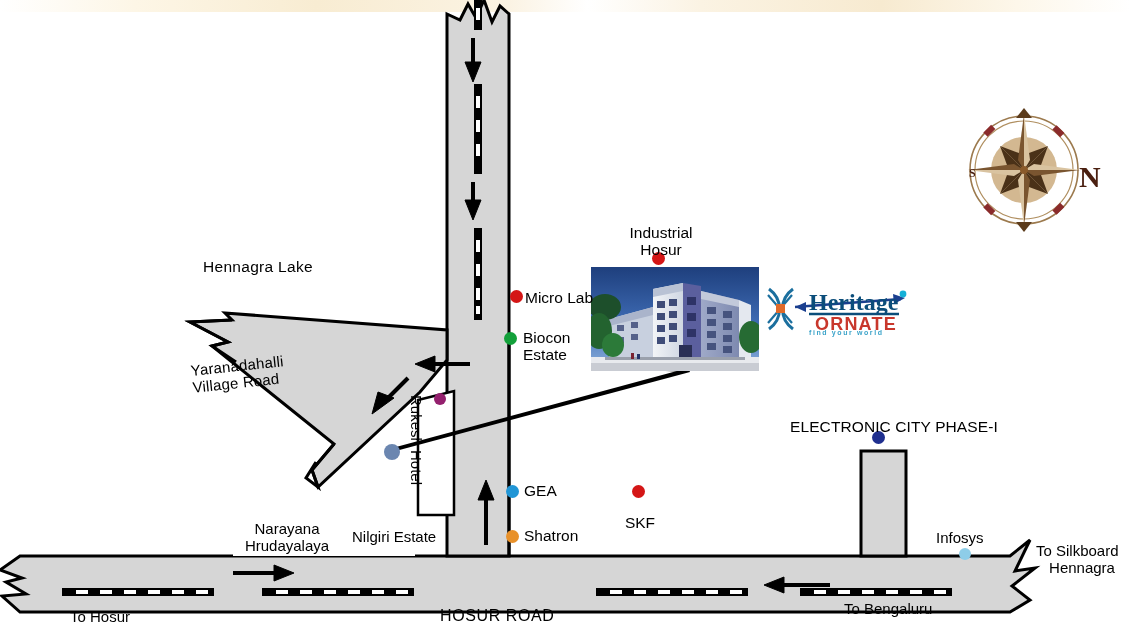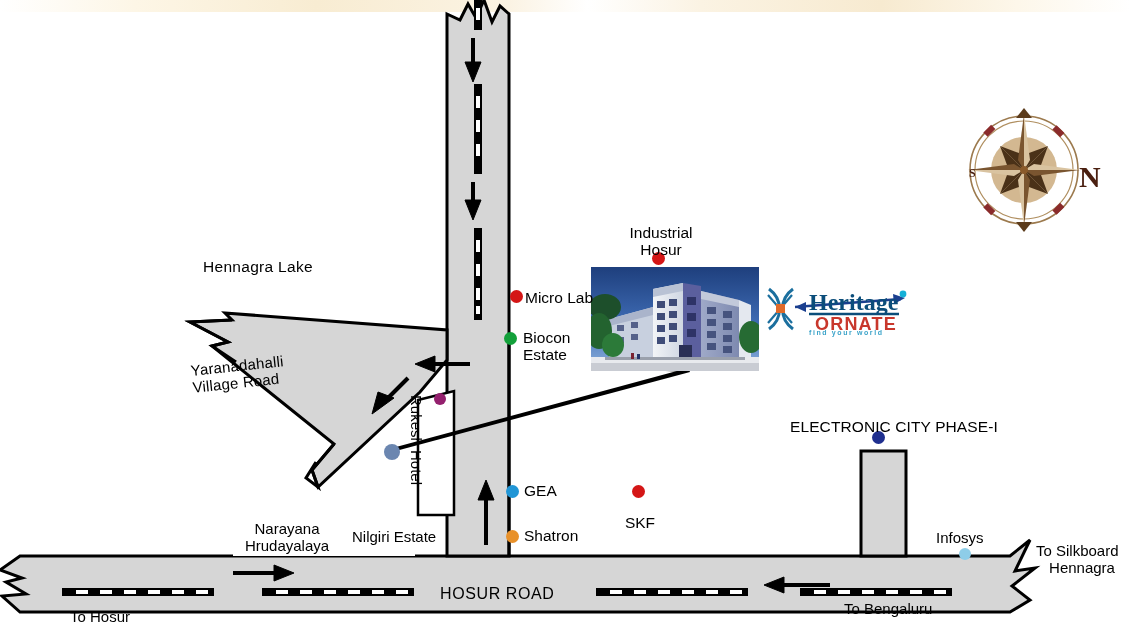--- a/index.html
+++ b/index.html
@@ -23,21 +23,21 @@
   #lbl-micro-lab{left:525px;top:289px;font-size:15.5px;}
   #lbl-biocon{left:523px;top:329px;font-size:15.5px;}
   #lbl-industrial-estate{left:596px;top:224px;width:130px;font-size:15.5px;text-align:center;}
   #lbl-ec-phase1{left:790px;top:418px;font-size:15.5px;letter-spacing:.1px;}
   #lbl-gea{left:524px;top:482px;font-size:15.5px;}
   #lbl-shatron{left:524px;top:527px;font-size:15.5px;}
   #lbl-skf{left:604px;top:505px;width:72px;font-size:15.5px;text-align:center;margin-top:9px;}
   #lbl-infosys{left:936px;top:530px;font-size:15px;}
   #lbl-narayana{left:237px;top:521px;width:100px;font-size:15px;text-align:center;}
   #lbl-nilgiri{left:352px;top:529px;font-size:15px;}
-  #lbl-hosur-road{left:440px;top:585px;font-size:16px;letter-spacing:.6px;}
+  #lbl-hosur-road{left:440px;top:607px;font-size:16px;letter-spacing:.6px;}
   #lbl-to-hosur{left:70px;top:601px;font-size:15px;margin-top:8px;}
   #lbl-to-bengaluru{left:844px;top:601px;font-size:15px;}
   #lbl-to-silkboard{left:1036px;top:543px;width:92px;font-size:15px;text-align:left;}
   #lbl-compass-n{left:1079px;top:160px;font-size:30px;font-family:"Liberation Serif","DejaVu Serif",serif;color:#4a1f10;font-weight:700;}
   #lbl-compass-s{left:969px;top:167px;font-size:12px;font-family:"Liberation Serif","DejaVu Serif",serif;color:#4a1f10;font-weight:700;}
 
   
   #lbl-rukesh{position:absolute;left:425px;top:395px;font-size:15px;color:#000;
     transform-origin:0 0;transform:rotate(90deg);white-space:nowrap;}
 

